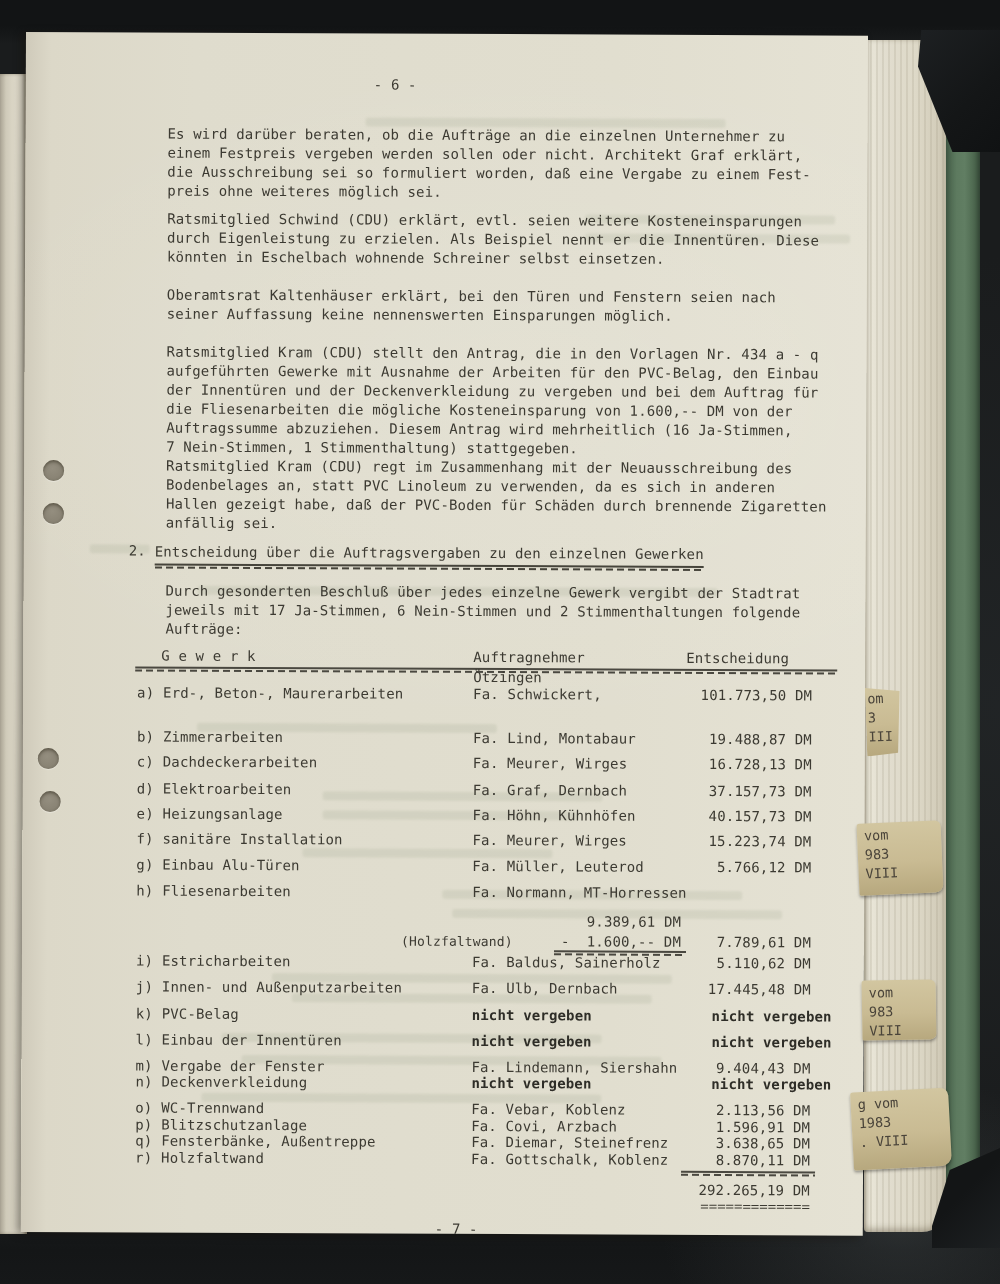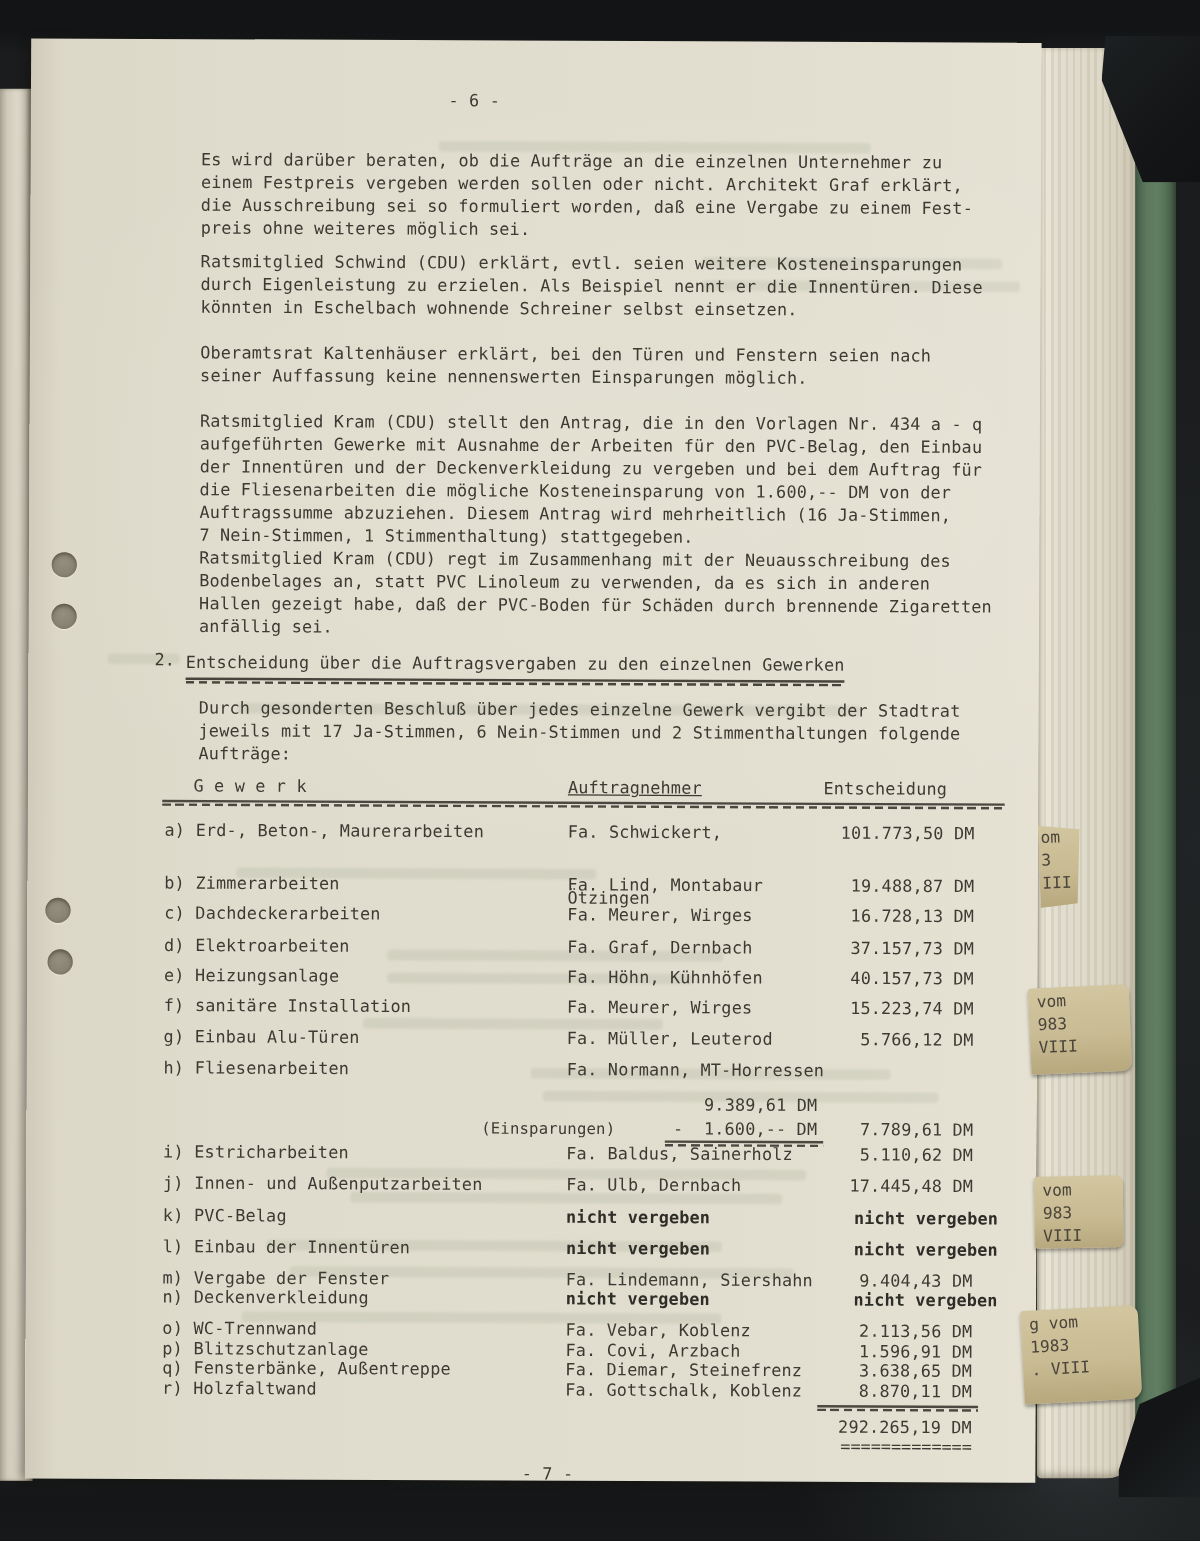--- a/index.html
+++ b/index.html
@@ -136,31 +136,31 @@
     <div class="ink hnum" style="left:105px;top:509px;">2.</div>
     <div class="headwrap" style="left:131px;top:509px;">
       <span class="ink u" style="position:relative;">Entscheidung über die Auftragsvergaben zu den einzelnen Gewerken</span>
     </div>
 
     <div class="ink para" style="left:142px;top:549px;">Durch gesonderten Beschluß über jedes einzelne Gewerk vergibt der Stadtrat
 jeweils mit 17 Ja-Stimmen, 6 Nein-Stimmen und 2 Stimmenthaltungen folgende
 Aufträge:</div>
 
     <div class="ink" style="left:138px;top:614px;white-space:pre;">G e w e r k</div>
-    <div class="ink" style="left:450px;top:614px;text-decoration:underline;">Auftragnehmer</div>
+    <div class="ink" style="left:450px;top:614px;">Auftragnehmer</div>
     <div class="ink" style="left:663px;top:614px;">Entscheidung</div>
     <div class="tline" style="left:112px;top:634px;width:702px;"></div>
 
     <div class="trow ink" style="top:651px;">
       <span class="cl">a)</span>
       <span class="cg">Erd-, Beton-, Maurerarbeiten</span>
       <span class="cf">Fa. Schwickert,</span>
       <span class="cs">101.773,50 DM</span>
     </div>
-    <div class="ink" style="left:450px;top:706px;">Ötzingen</div>
+    <div class="ink" style="left:450px;top:634px;">Ötzingen</div>
 
     <div class="trow ink" style="top:695px;">
       <span class="cl">b)</span>
       <span class="cg">Zimmerarbeiten</span>
       <span class="cf">Fa. Lind, Montabaur</span>
       <span class="cs">19.488,87 DM</span>
     </div>
     <div class="trow ink" style="top:720px;">
       <span class="cl">c)</span>
       <span class="cg">Dachdeckerarbeiten</span>
@@ -191,21 +191,21 @@
       <span class="cf">Fa. Müller, Leuterod</span>
       <span class="cs">5.766,12 DM</span>
     </div>
     <div class="trow ink" style="top:849px;">
       <span class="cl">h)</span>
       <span class="cg">Fliesenarbeiten</span>
       <span class="cf" style="width:260px;">Fa. Normann, MT-Horressen</span>
     </div>
 
     <div class="ink subamt" style="top:878px;">9.389,61 DM</div>
-    <div class="ink" style="left:379px;top:898px;font-size:13px;">(Einsparungen)</div>
+    <div class="ink" style="left:379px;top:898px;font-size:13px;">(Holzfaltwand)</div>
     <div class="ink subamt" style="top:898px;">-  1.600,-- DM</div>
     <div class="tline" style="left:532px;top:916px;width:132px;"></div>
     <div class="ink cs" style="top:898px;">7.789,61 DM</div>
 
     <div class="trow ink" style="top:919px;">
       <span class="cl">i)</span>
       <span class="cg">Estricharbeiten</span>
       <span class="cf">Fa. Baldus, Sainerholz</span>
       <span class="cs">5.110,62 DM</span>
     </div>

